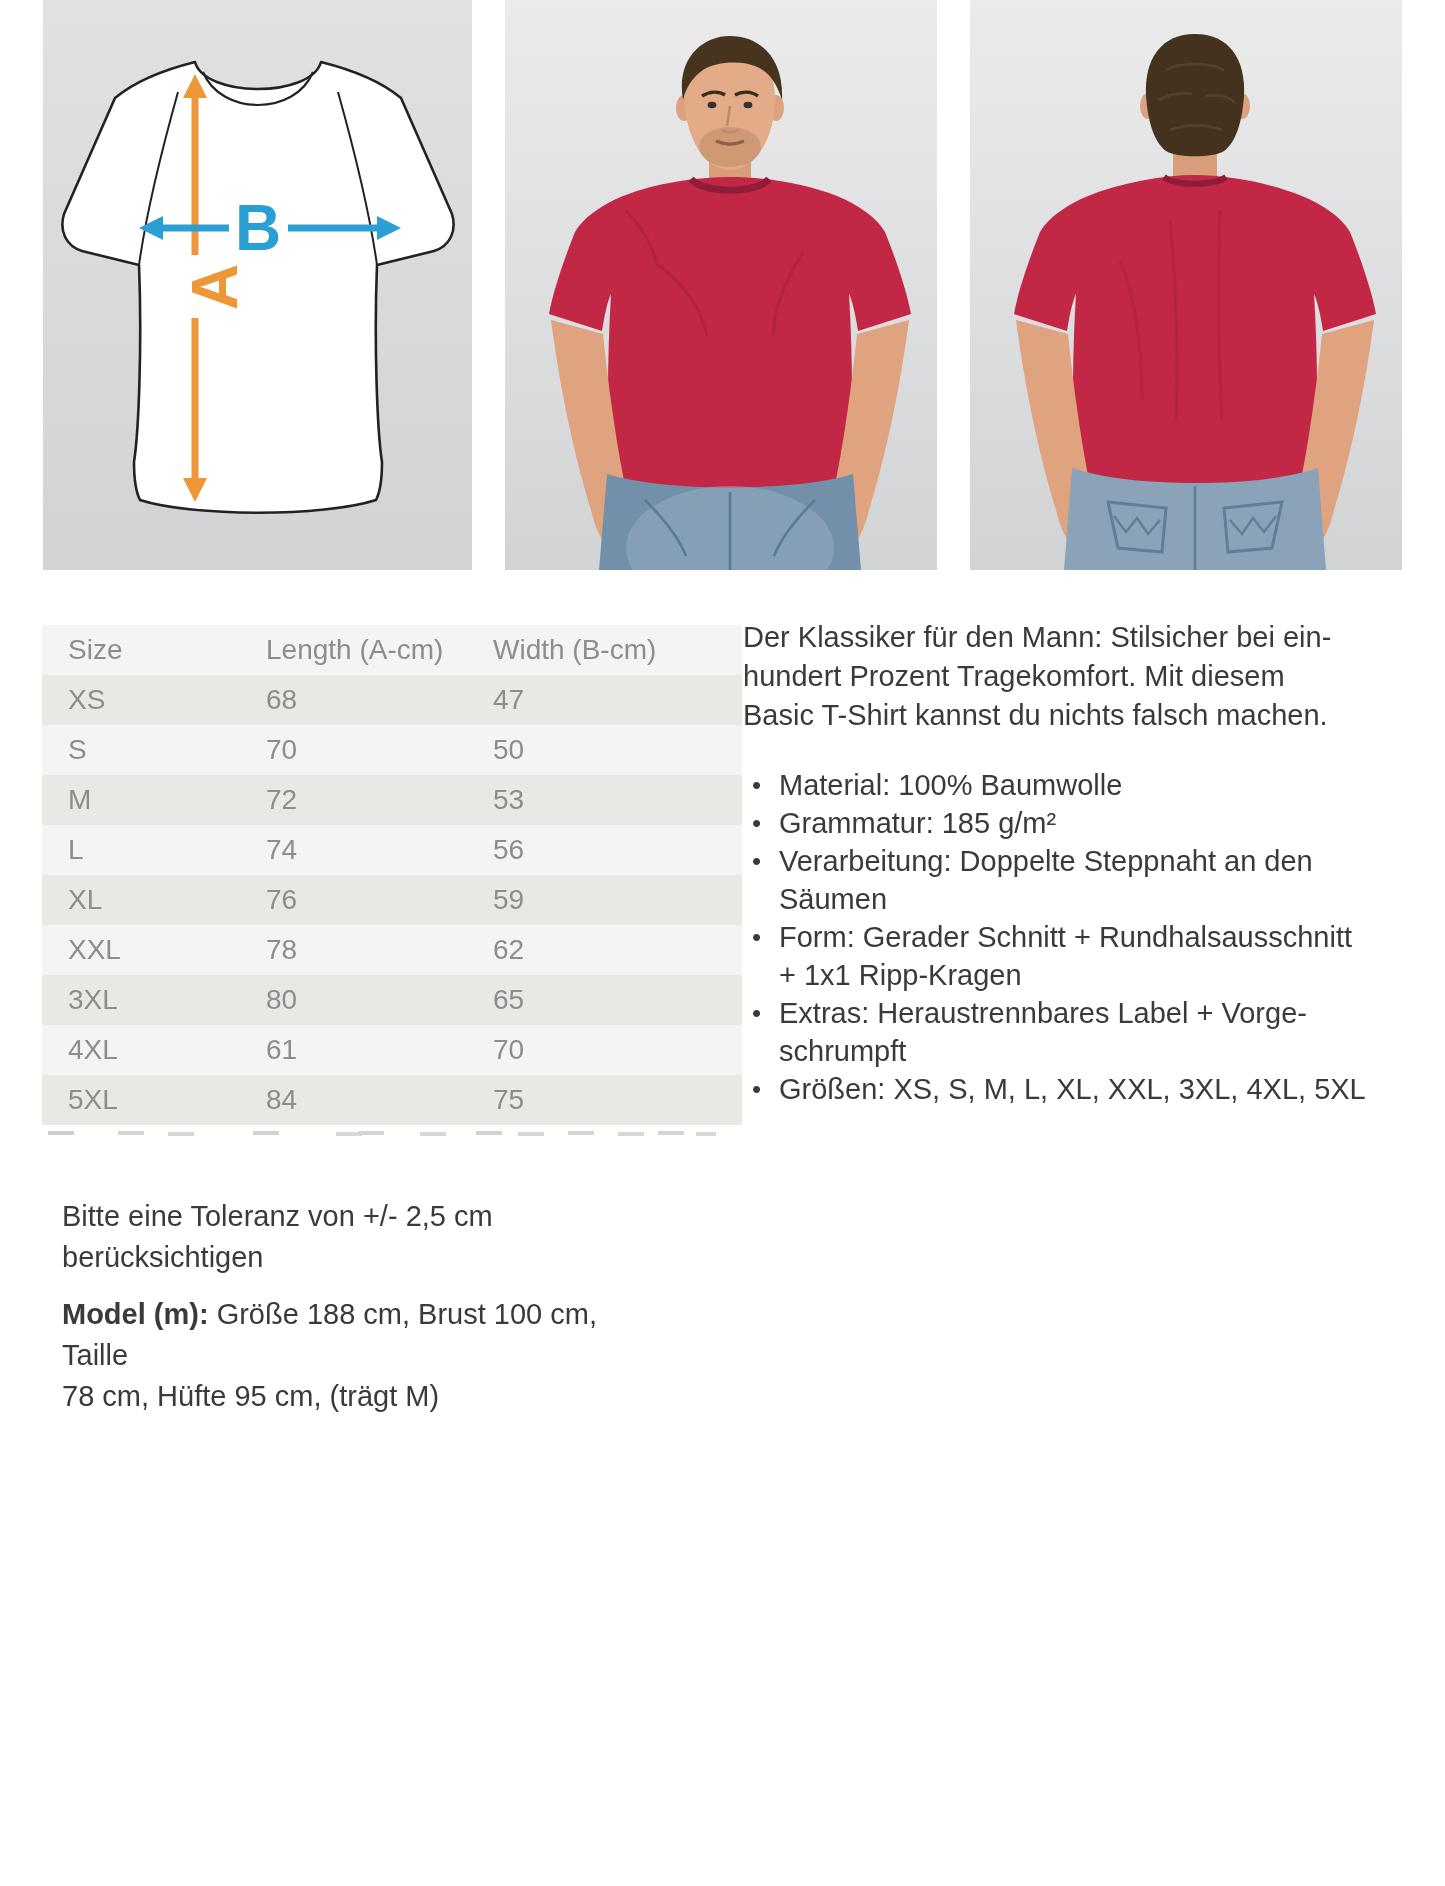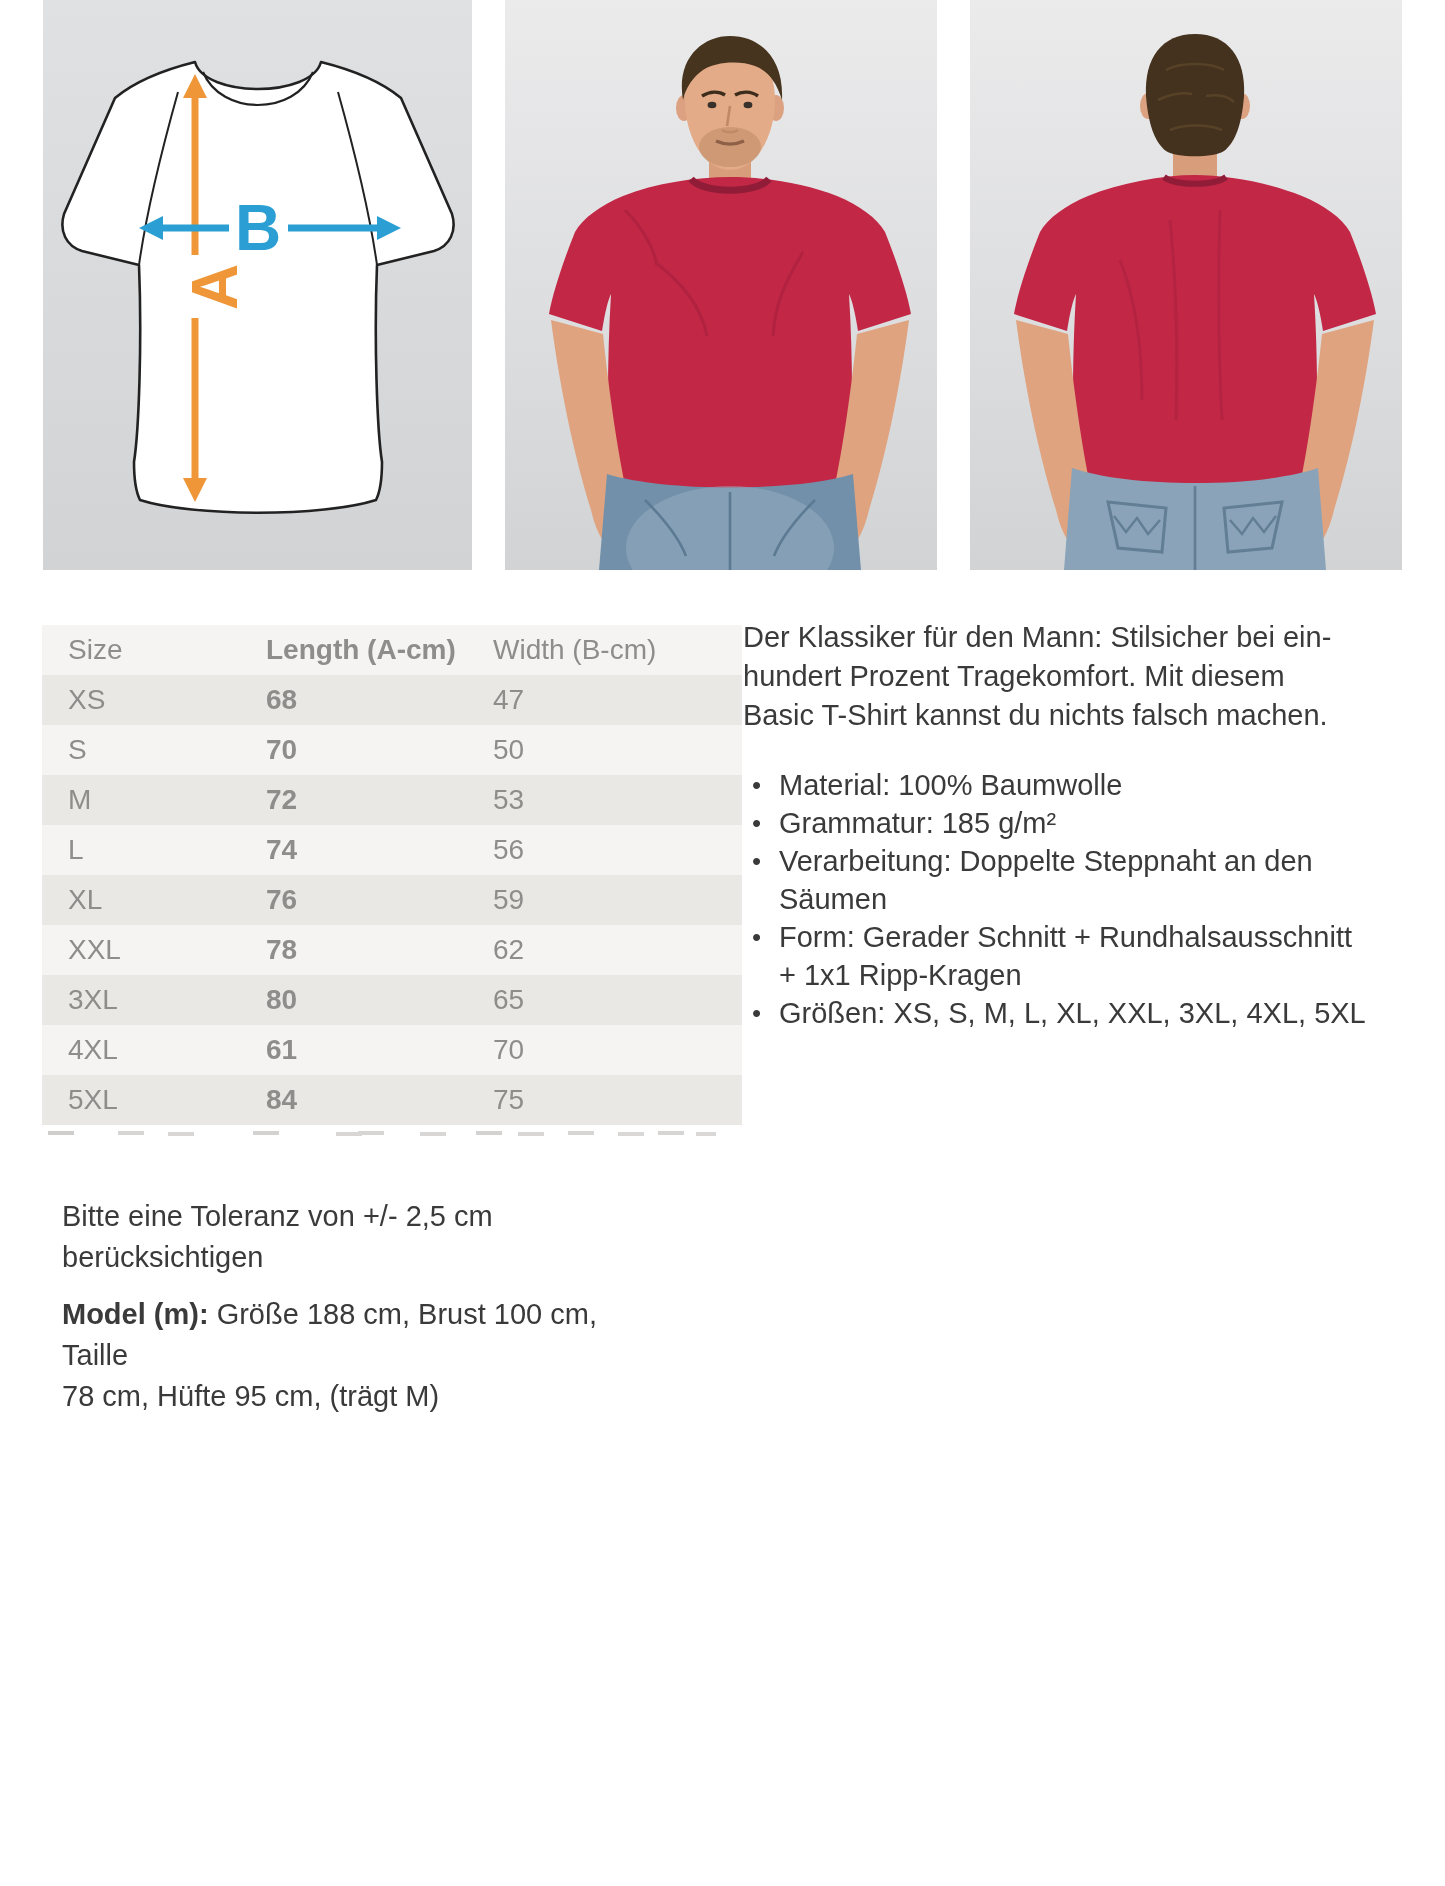--- a/index.html
+++ b/index.html
@@ -9,21 +9,21 @@
   #panel-diagram{left:43px;width:429px;}
   #panel-front{left:505px;width:432px;}
   #panel-back{left:970px;width:432px;}
   .panel svg{display:block;width:100%;height:100%;}
 
   
   .size-table{position:absolute;left:42px;top:625px;width:674px;border-collapse:collapse;table-layout:fixed;
               font-size:28px;color:#8e8d8b;}
   .size-table th,.size-table td{font-weight:normal;text-align:left;height:50px;padding:0;vertical-align:middle;}
   .size-table .c1{width:198px;padding-left:26px;}
-  .size-table .c2{width:227px;font-weight:bold;}
+  .size-table .c2{width:227px;}
   .size-table .c3{width:249px;}
   .size-table thead tr{background:#f5f4f2;}
   .size-table tbody tr:nth-child(odd){background:#e9e8e5;}
   .size-table tbody tr:nth-child(even){background:#f5f4f2;}
 
   .remnant{position:absolute;left:42px;top:1129px;width:674px;height:12px;overflow:hidden;}
   .remnant::before{content:"";position:absolute;top:2px;left:6px;width:26px;height:4px;background:#cfcecc;
     box-shadow:70px 0 #d6d5d3,120px 1px #d8d7d5,205px 0 #d3d2d0,288px 1px #d8d7d5,310px 0 #d6d5d3,
     372px 1px #d8d7d5,428px 0 #d3d2d0,470px 1px #d8d7d5,520px 0 #d6d5d3,570px 1px #d9d8d6,
     610px 0 #d6d5d3,648px 1px #d9d8d6;}
@@ -271,15 +271,17 @@
   <p class="desc-intro">Der Klassiker für den Mann: Stilsicher bei ein-
 hundert Prozent Tragekomfort. Mit diesem
 Basic T-Shirt kannst du nichts falsch machen.</p>
   <ul class="desc-bullets">
     <li>Material: 100% Baumwolle</li>
     <li>Grammatur: 185 g/m²</li>
     <li>Verarbeitung: Doppelte Steppnaht an den
 Säumen</li>
     <li>Form: Gerader Schnitt + Rundhalsausschnitt
 + 1x1 Ripp-Kragen</li>
+    <li>Extras: Heraustrennbares Label + Vorge-
+schrumpft</li>
     <li>Größen: XS, S, M, L, XL, XXL, 3XL, 4XL, 5XL</li>
   </ul>
 </div>
 
 </body></html>

